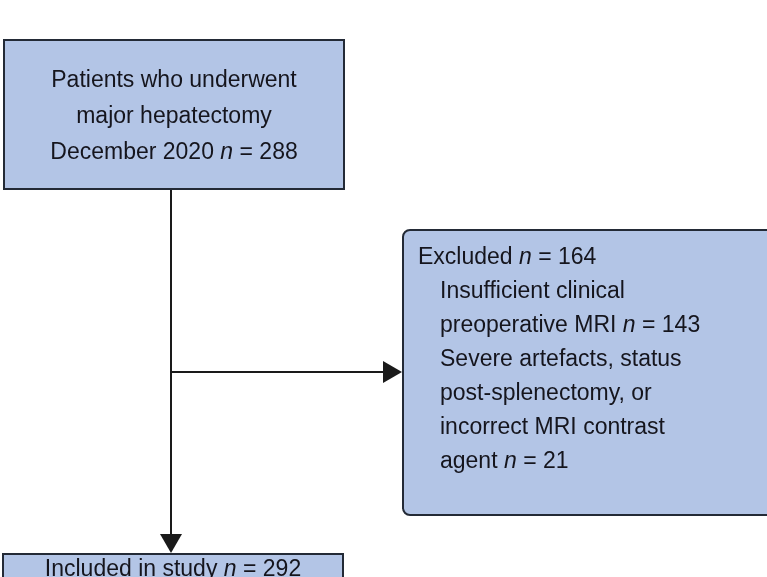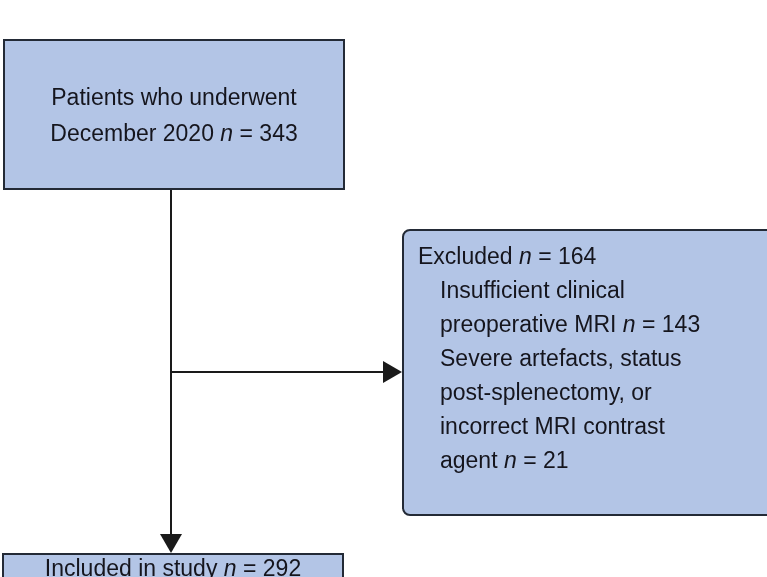--- a/index.html
+++ b/index.html
@@ -99,21 +99,22 @@
     border-left: 19px solid #1a1a1a;
   }
 </style>
 </head>
 <body>
 
 <div class="stage">
 
   <div class="box top-box">
     <div class="line"><span>Patients who underwent</span><em></em><span></span></div>
-    <div class="line"><span>December 2020 </span><em>n</em><span> = 343</span></div>
+    <div class="line"><span>major hepatectomy</span><em></em><span></span></div>
+    <div class="line"><span>December 2020 </span><em>n</em><span> = 288</span></div>
   </div>
 
   <div class="arrow-line v-line"></div>
   <div class="arrow-line h-line"></div>
   <div class="arrow-head v-head"></div>
   <div class="arrow-head h-head"></div>
 
   <div class="box excluded-box">
     <div class="line"><span>Excluded </span><em>n</em><span> = 164</span></div>
     <div class="line indent"><span>Insufficient clinical</span><em></em><span></span></div>

